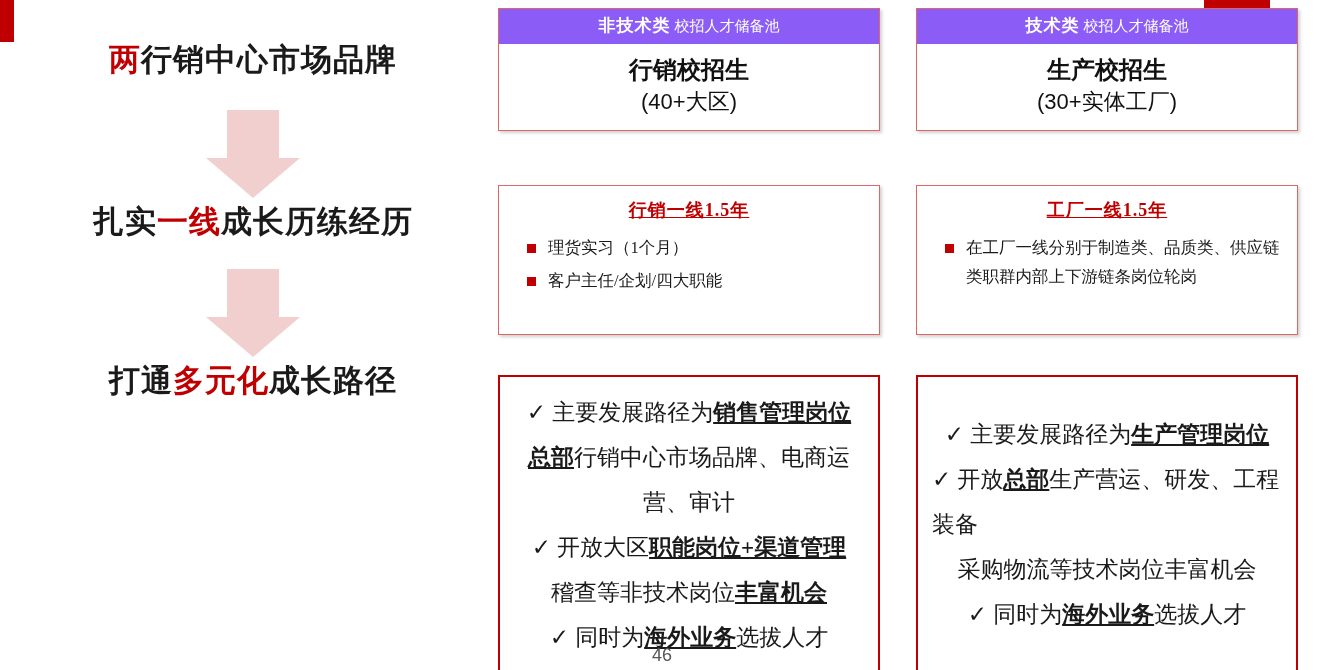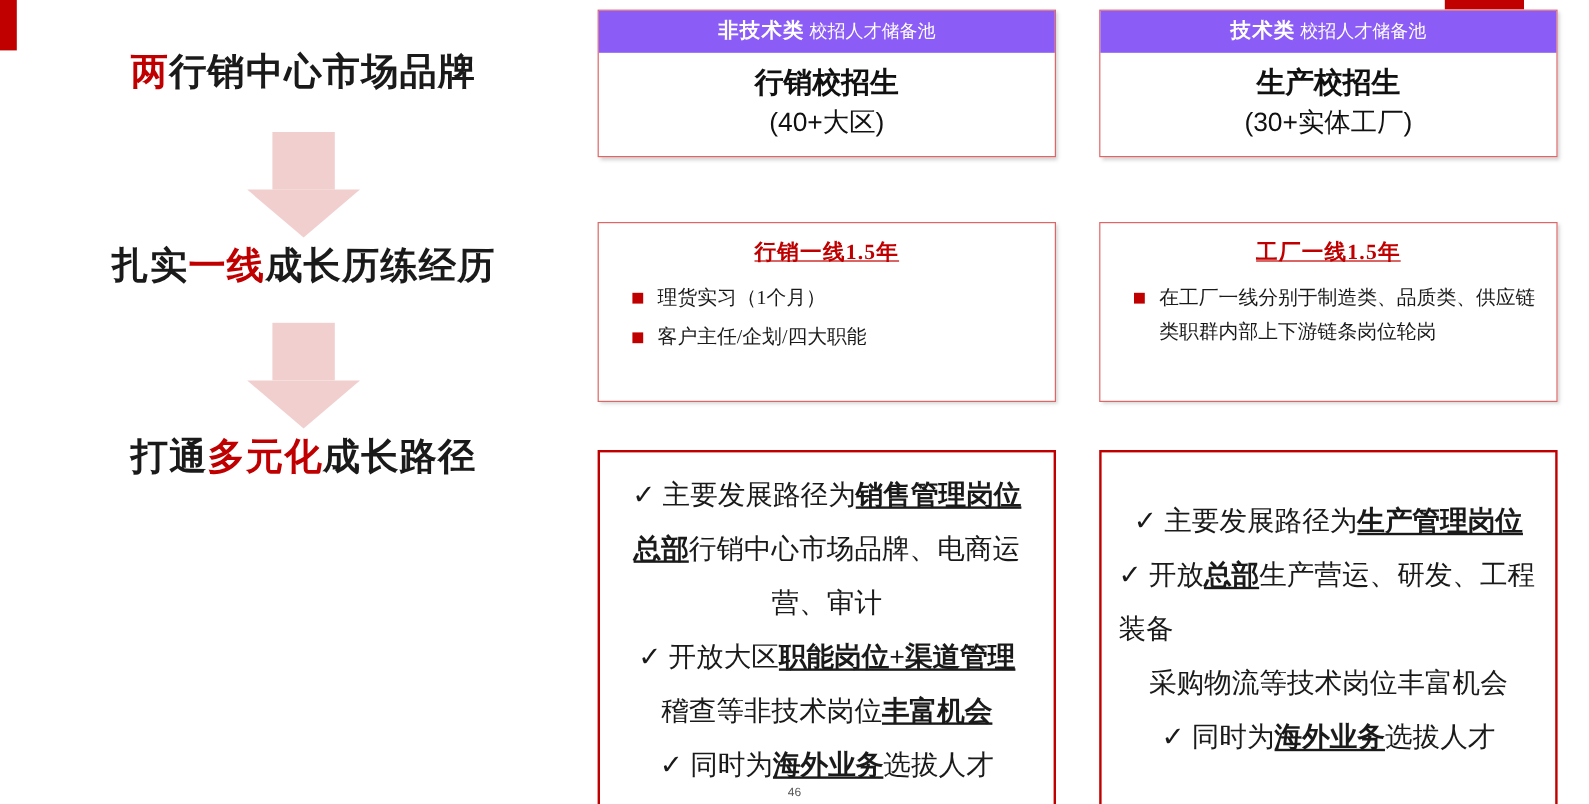--- a/index.html
+++ b/index.html
@@ -203,21 +203,21 @@
   }
   .u { text-decoration: underline; font-weight: bold; }
 
   
   .page-num {
     position: absolute;
     left: 0;
     right: 0;
     bottom: 4px;
     text-align: center;
-    font-size: 10px;
+    font-size: 18px;
     color: #555;
     font-family: "Liberation Sans", sans-serif;
   }
 </style>
 </head>
 <body>
 
 <div class="slide">
 
   <div class="corner-left"></div>

